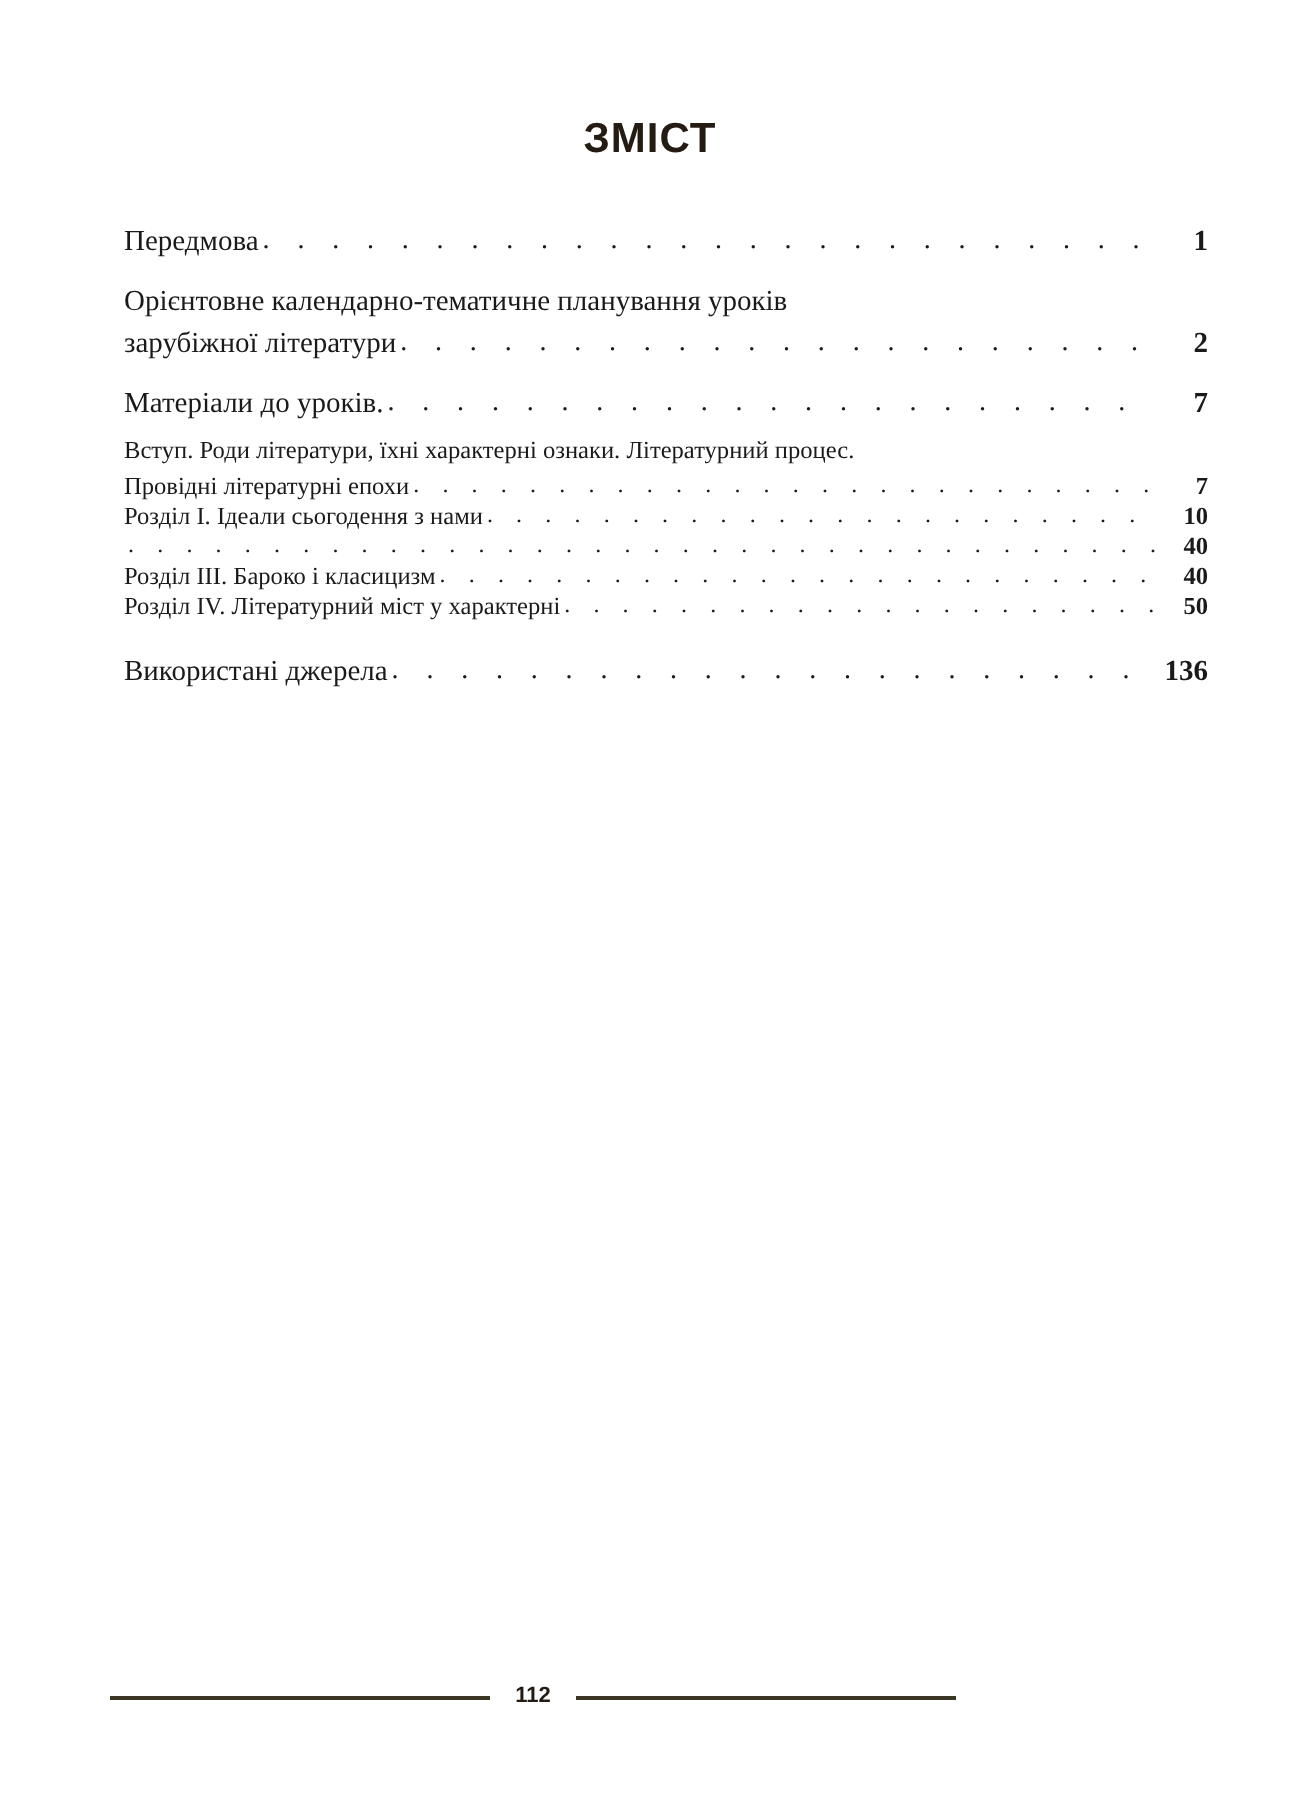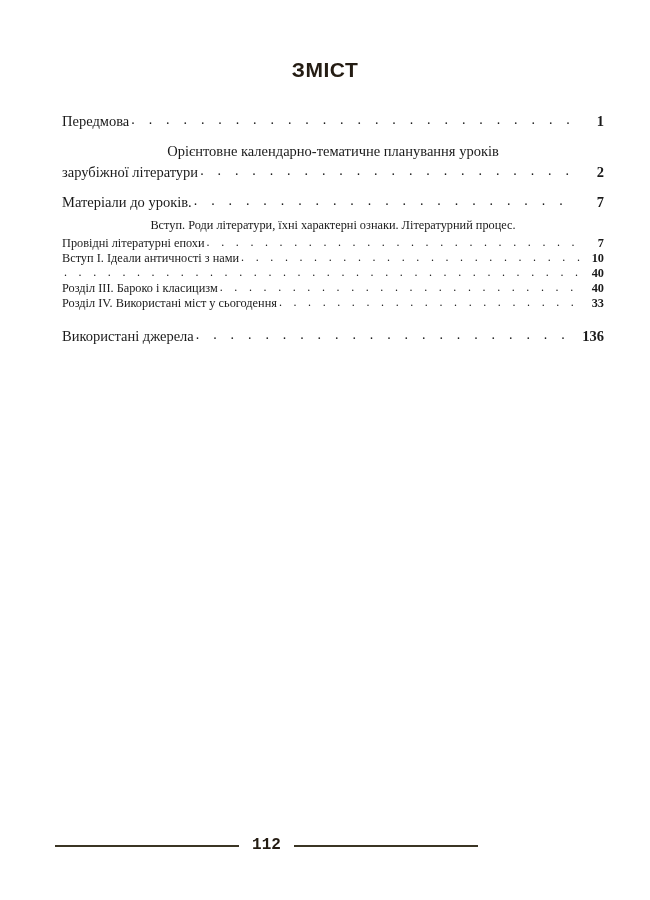--- a/index.html
+++ b/index.html
@@ -47,21 +47,21 @@
 
   .entry {
     display: block;
     margin: 0;
     padding: 0;
   }
 
   
   .row {
     display: flex;
-    align-items: flex-start;
+    align-items: flex-end;
     width: 100%;
   }
 
   .row .txt {
     white-space: nowrap;
     flex: 0 0 auto;
   }
 
   .row .leader {
     flex: 1 1 auto;
@@ -76,21 +76,20 @@
   .row .pageno {
     flex: 0 0 auto;
     text-align: right;
     font-weight: bold;
     white-space: nowrap;
   }
 
   
   .contline {
     white-space: nowrap;
-    text-align: center;
   }
 
   
   .lvl1 {
     font-size: 14.5px;
     margin-bottom: 13px;
   }
   .lvl1 .contline { margin-bottom: 4px; }
   .lvl1 .leader { letter-spacing: 5.2px; font-size: 14px; }
   .lvl1 .pageno { width: 26px; }
@@ -119,23 +118,23 @@
     gap: 0;
   }
   .footer .rule {
     flex: 1 1 auto;
     height: 2px;
     background: #3b3524;
   }
   .footer .folio {
     flex: 0 0 auto;
     padding: 0 13px;
-    font-family: Liberation Mono, monospace;
+    font-family: Liberation Sans, sans-serif;
     font-weight: bold;
-    font-size: 16px;
+    font-size: 11px;
     color: #241c13;
     transform: translateY(-1px);
   }
 </style>
 </head>
 <body>
 
 <div class="page">
 
   <div class="toc-title">ЗМІСТ</div>
@@ -166,43 +165,43 @@
       <div class="entry lvl2 group-sub">
         <div class="contline">Вступ. Роди літератури, їхні характерні ознаки. Літературний процес.</div>
         <div class="row">
           <span class="txt">Провідні літературні епохи</span>
           <span class="leader">. . . . . . . . . . . . . . . . . . . . . . . . . . . . . . . . . . . . . . . . . . . . . . . . . . . . . . . . . . . . . . . . . . . . . . . . . . . . . . . . .</span>
           <span class="pageno">7</span>
         </div>
       </div>
       <div class="entry lvl2 group-sub">
         <div class="row">
-          <span class="txt">Вступ I. Ідеали античності з нами</span>
+          <span class="txt">Розділ I. Ідеали сьогодення з нами</span>
           <span class="leader">. . . . . . . . . . . . . . . . . . . . . . . . . . . . . . . . . . . . . . . . . . . . . . . . . . . . . . . . . . . . . . . . . . . . . . . . . . . . . . . . .</span>
           <span class="pageno">10</span>
         </div>
       </div>
       <div class="entry lvl2 group-sub">
         <div class="row">
           <span class="leader">. . . . . . . . . . . . . . . . . . . . . . . . . . . . . . . . . . . . . . . . . . . . . . . . . . . . . . . . . . . . . . . . . . . . . . . . . . . . . . . . .</span>
           <span class="pageno">40</span>
         </div>
       </div>
       <div class="entry lvl2 group-sub">
         <div class="row">
           <span class="txt">Розділ III. Бароко і класицизм</span>
           <span class="leader">. . . . . . . . . . . . . . . . . . . . . . . . . . . . . . . . . . . . . . . . . . . . . . . . . . . . . . . . . . . . . . . . . . . . . . . . . . . . . . . . .</span>
           <span class="pageno">40</span>
         </div>
       </div>
       <div class="entry lvl2 group-sub">
         <div class="row">
-          <span class="txt">Розділ IV. Використані міст у сьогодення</span>
-          <span class="leader">. . . . . . . . . . . . . . . . . . . . . . . . . . . . . . . . . . . . . . . . . . . . . . . . . . . . . . . . . . . . . . . . . . . . . . . . . . . . . . . . .</span>
-          <span class="pageno">33</span>
+          <span class="txt">Розділ IV. Літературний міст у характерні</span>
+          <span class="leader">. . . . . . . . . . . . . . . . . . . . . . . . . . . . . . . . . . . . . . . . . . . . . . . . . . . . . . . . . . . . . . . . . . . . . . . . . . . . . . . . .</span>
+          <span class="pageno">50</span>
         </div>
       </div>
       <div class="spacer-lg"></div>
       <div class="entry lvl1">
         <div class="row">
           <span class="txt">Використані джерела</span>
           <span class="leader">. . . . . . . . . . . . . . . . . . . . . . . . . . . . . . . . . . . . . . . . . . . . . . . . . . . . . . . . . . . . . . . . . . . . . . . . . . . . . . . . .</span>
           <span class="pageno">136</span>
         </div>
       </div>

